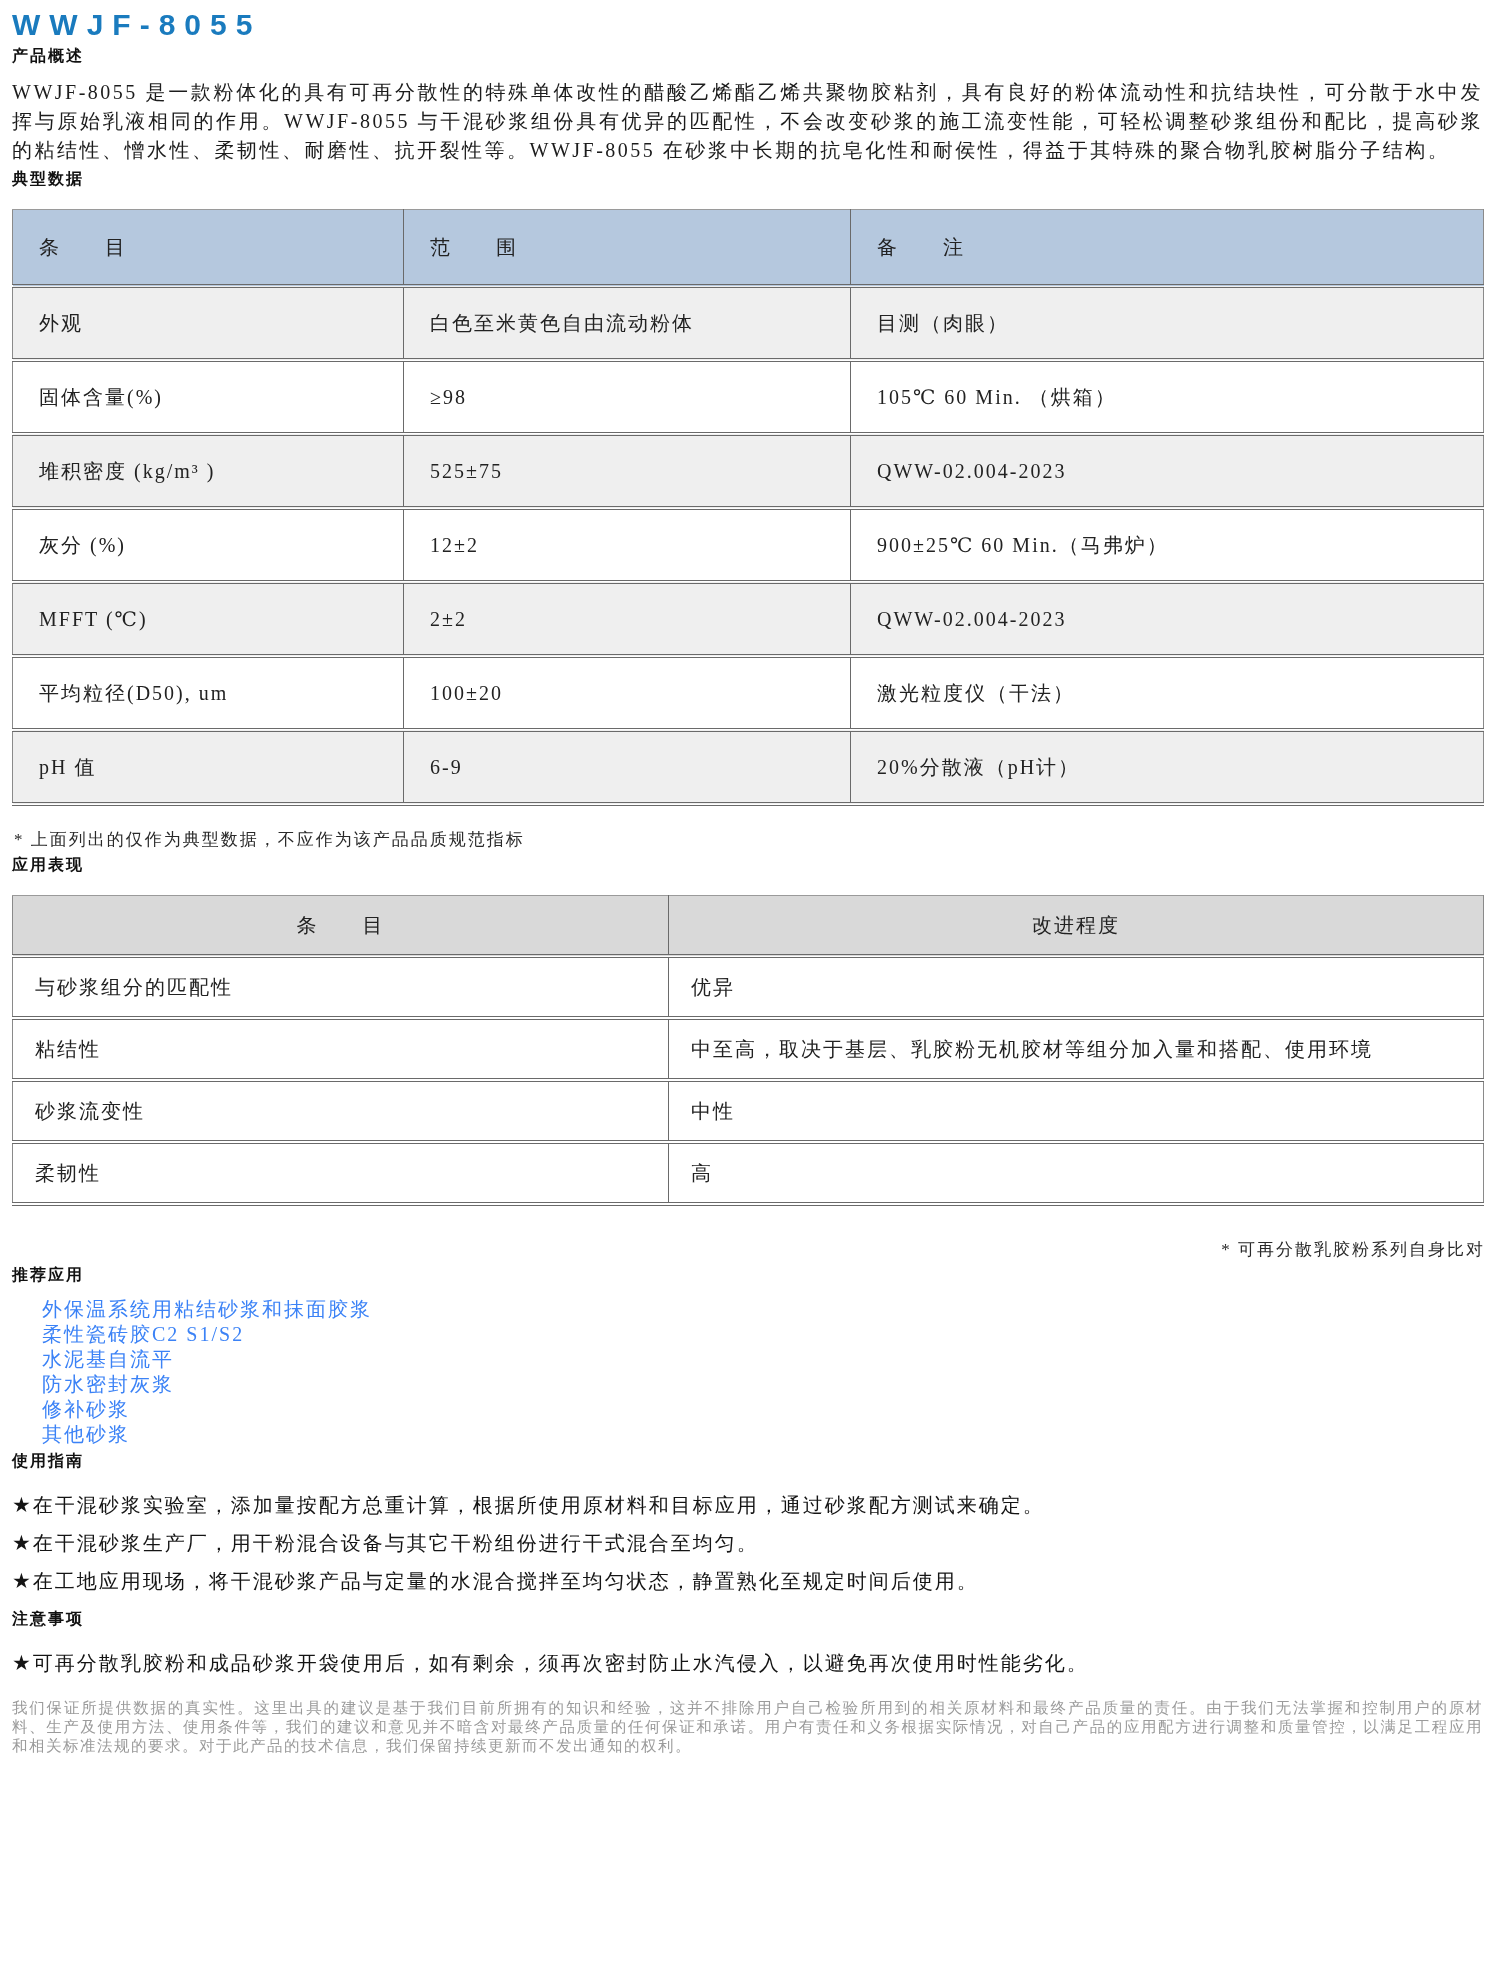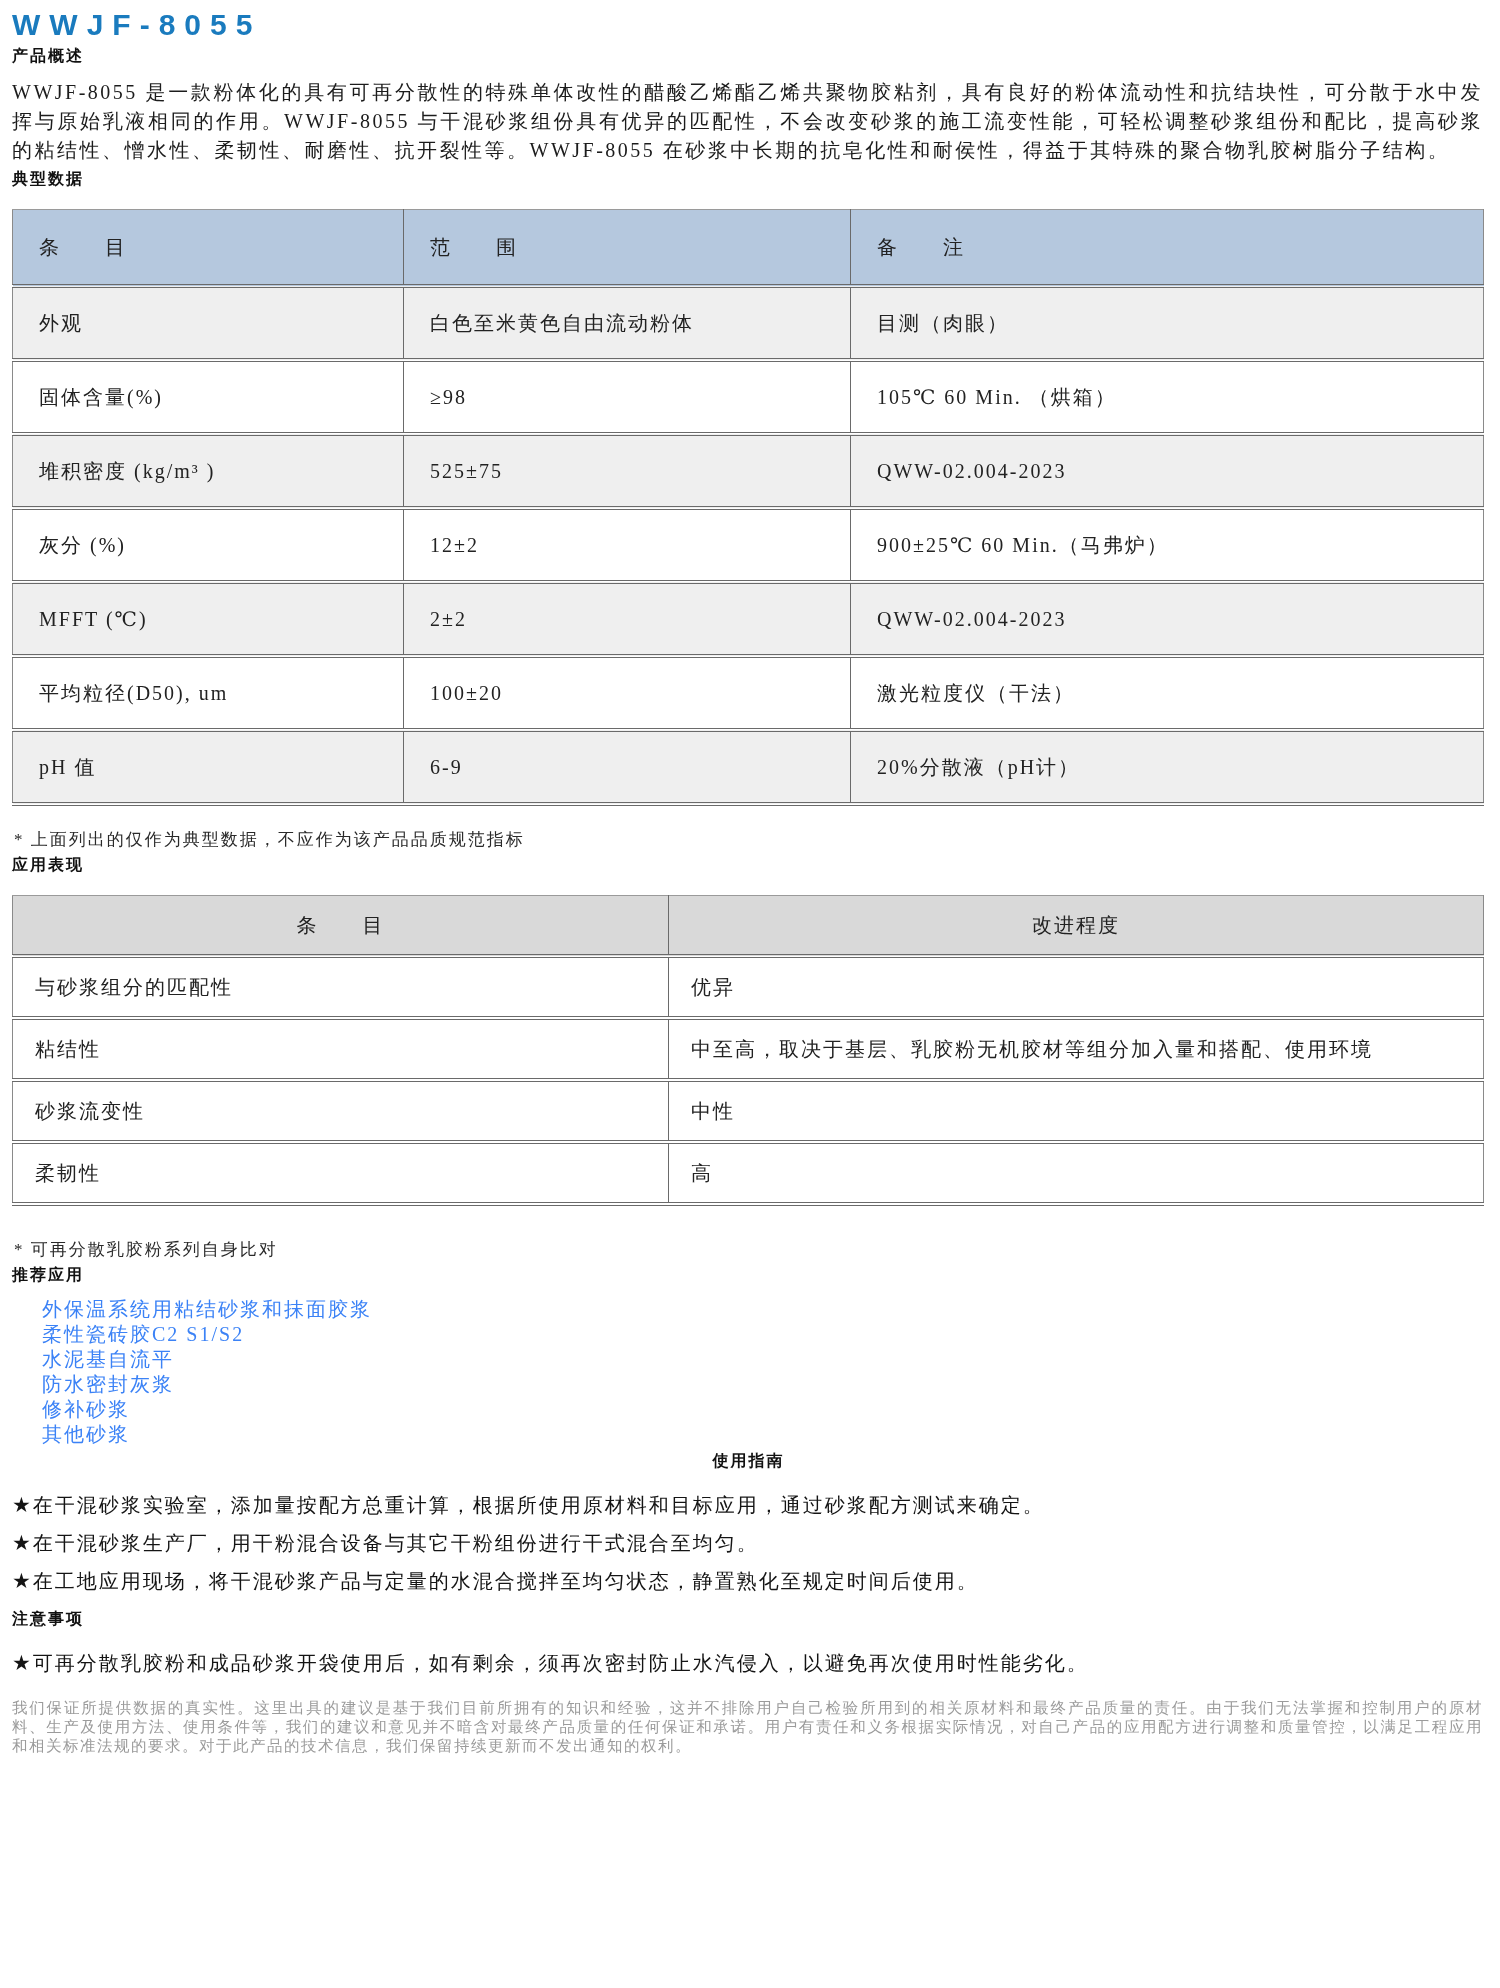--- a/index.html
+++ b/index.html
@@ -19,21 +19,21 @@
 
   h2.sec{
     font-family:"Liberation Sans","DejaVu Sans",sans-serif;
     font-size:16px;line-height:28px;font-weight:bold;
     letter-spacing:2px;color:#111;margin:0;
   }
   .sec-overview{margin-top:30px;}
   .sec-typical{margin-top:44px;}
   .sec-application{margin-top:30px;}
   .sec-recommended{margin-top:34px;}
-  .sec-usage{margin-top:28px;text-align:center;}
+  .sec-usage{margin-top:28px;}
   .sec-precautions{margin-top:24px;}
 
   .overview-text{
     margin:8px 0 0 0;width:1471px;
     font-size:20px;line-height:29px;letter-spacing:2.5px;
     text-align:justify;color:#1c1c1c;
   }
 
   table.datatable{
     width:1471px;border-collapse:collapse;table-layout:fixed;
@@ -57,21 +57,21 @@
   table.t2 th{
     background:var(--table2_header_bg,#d9d9d9);
     height:58px;font-weight:normal;text-align:center;
     padding:0 10px;vertical-align:middle;
   }
   table.t2 td{height:58px;padding:0 10px 0 22px;vertical-align:middle;}
 
   .footnote{
     margin:22px 0 0 2px;font-size:17px;letter-spacing:2px;color:#2a2a2a;
   }
-  .footnote-app{margin-top:32px;}
+  .footnote-app{margin-top:32px;text-align:right;}
 
   ul.rec-list{margin:8px 0 0 0;padding:0 0 0 30px;list-style:none;}
   ul.rec-list li{
     font-size:20px;line-height:25px;letter-spacing:2px;color:#3b82f6;
   }
 
   .bullets{margin-top:16px;width:1471px;}
   .bullet{
     margin:0 0 9px 0;font-size:20px;line-height:29px;letter-spacing:2px;
     color:#141414;text-align:justify;

